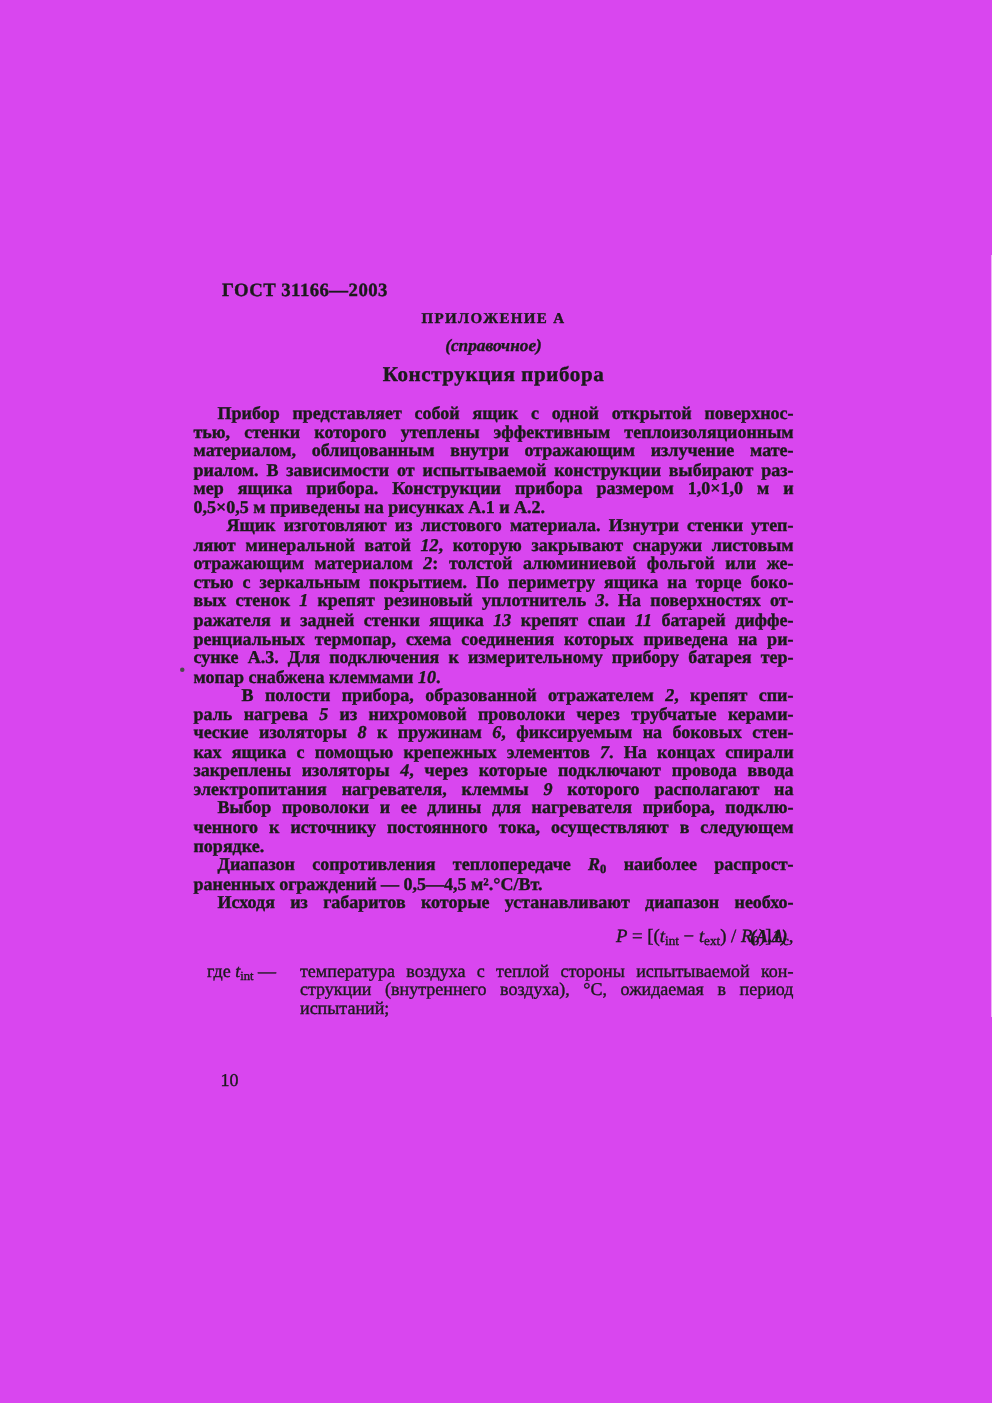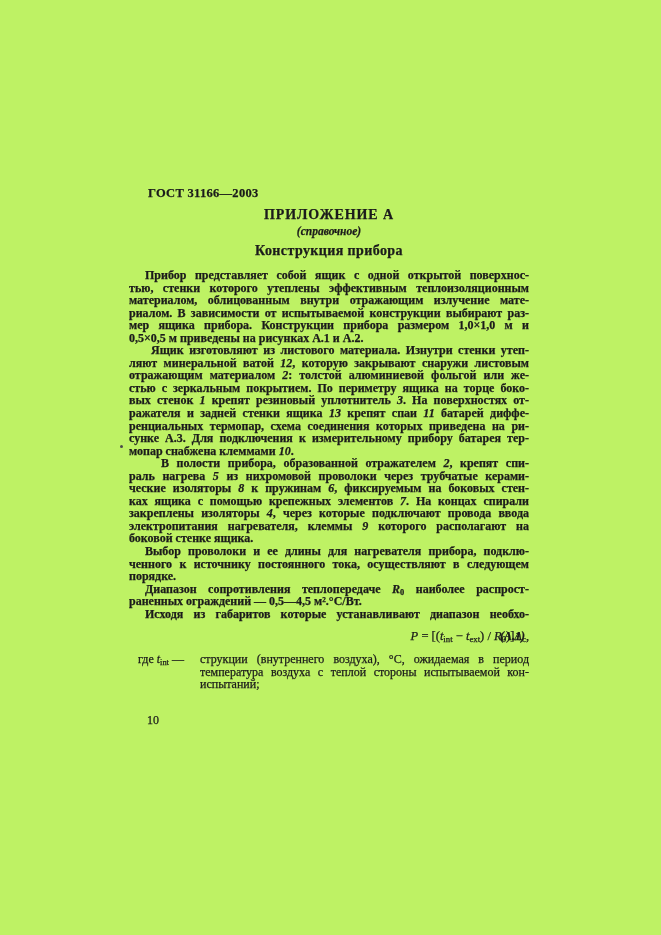--- a/index.html
+++ b/index.html
@@ -4,42 +4,42 @@
 <style>
   html, body {
     margin: 0;
     padding: 0;
     background: #ffffff;
   }
   .page {
     position: relative;
     width: 661px;
     height: 935px;
-    background: #bef264;
+    background: #d946ef;
     color: #1b1b1b;
     font-family: "Liberation Serif", "DejaVu Serif", serif;
     -webkit-text-stroke: 0.25px #1b1b1b;
     overflow: hidden;
   }
   .doc-number {
     position: absolute;
     left: 148px;
     top: 186px;
     font-size: 12.5px;
     font-weight: 700;
     letter-spacing: 0.3px;
     white-space: nowrap;
   }
   .appendix-title {
     position: absolute;
     left: 129px;
     width: 400px;
     top: 207px;
     text-align: center;
-    font-size: 14px;
+    font-size: 10px;
     font-weight: 700;
     letter-spacing: 0.9px;
   }
   .appendix-kind {
     position: absolute;
     left: 129px;
     width: 400px;
     top: 224.5px;
     text-align: center;
     font-size: 11.5px;
@@ -153,21 +153,20 @@
           <div class="line stretch">сунке А.3. Для подключения к измерительному прибору батарея тер-</div>
           <div class="line">мопар снабжена клеммами <i>10</i>.</div>
         </div>
         <div class="para">
           <div class="line stretch" style="text-indent: 32px;">В полости прибора, образованной отражателем <i>2</i>, крепят спи-</div>
           <div class="line stretch">раль нагрева <i>5</i> из нихромовой проволоки через трубчатые керами-</div>
           <div class="line stretch">ческие изоляторы <i>8</i> к пружинам <i>6</i>, фиксируемым на боковых стен-</div>
           <div class="line stretch">ках ящика с помощью крепежных элементов <i>7</i>. На концах спирали</div>
           <div class="line stretch">закреплены изоляторы <i>4</i>, через которые подключают провода ввода</div>
           <div class="line stretch">электропитания нагревателя, клеммы <i>9</i> которого располагают на</div>
-          <div class="line">боковой стенке ящика.</div>
         </div>
         <div class="para">
           <div class="line stretch" style="text-indent: 16px;">Выбор проволоки и ее длины для нагревателя прибора, подклю-</div>
           <div class="line stretch">ченного к источнику постоянного тока, осуществляют в следующем</div>
           <div class="line">порядке.</div>
         </div>
         <div class="para">
           <div class="line stretch" style="text-indent: 16px;">Диапазон сопротивления теплопередаче <i>R</i><sub>0</sub> наиболее распрост-</div>
           <div class="line">раненных ограждений — 0,5—4,5 м².°С/Вт.</div>
         </div>
@@ -177,22 +176,22 @@
       </div>
 
     <div class="formula-row">
       <span class="formula-expr"><i>P</i> = [(<i>t</i><sub>int</sub> − <i>t</i><sub>ext</sub>) / <i>R</i><sub>0</sub>)]<i>A</i><sub>c</sub>,</span>
       <span class="formula-label">(А.1)</span>
     </div>
 
     <div class="where">
       <div class="where-lead">где <i>t</i><sub>int</sub> —</div>
       <div class="where-text">
+          <div class="line stretch">температура воздуха с теплой стороны испытываемой кон-</div>
           <div class="line stretch">струкции (внутреннего воздуха), °С, ожидаемая в период</div>
-          <div class="line stretch">температура воздуха с теплой стороны испытываемой кон-</div>
           <div class="line">испытаний;</div>
         </div>
     </div>
   </div>
 
   <div class="artifact-dot"></div>
 
   <div class="page-number">10</div>
 
 </div>

